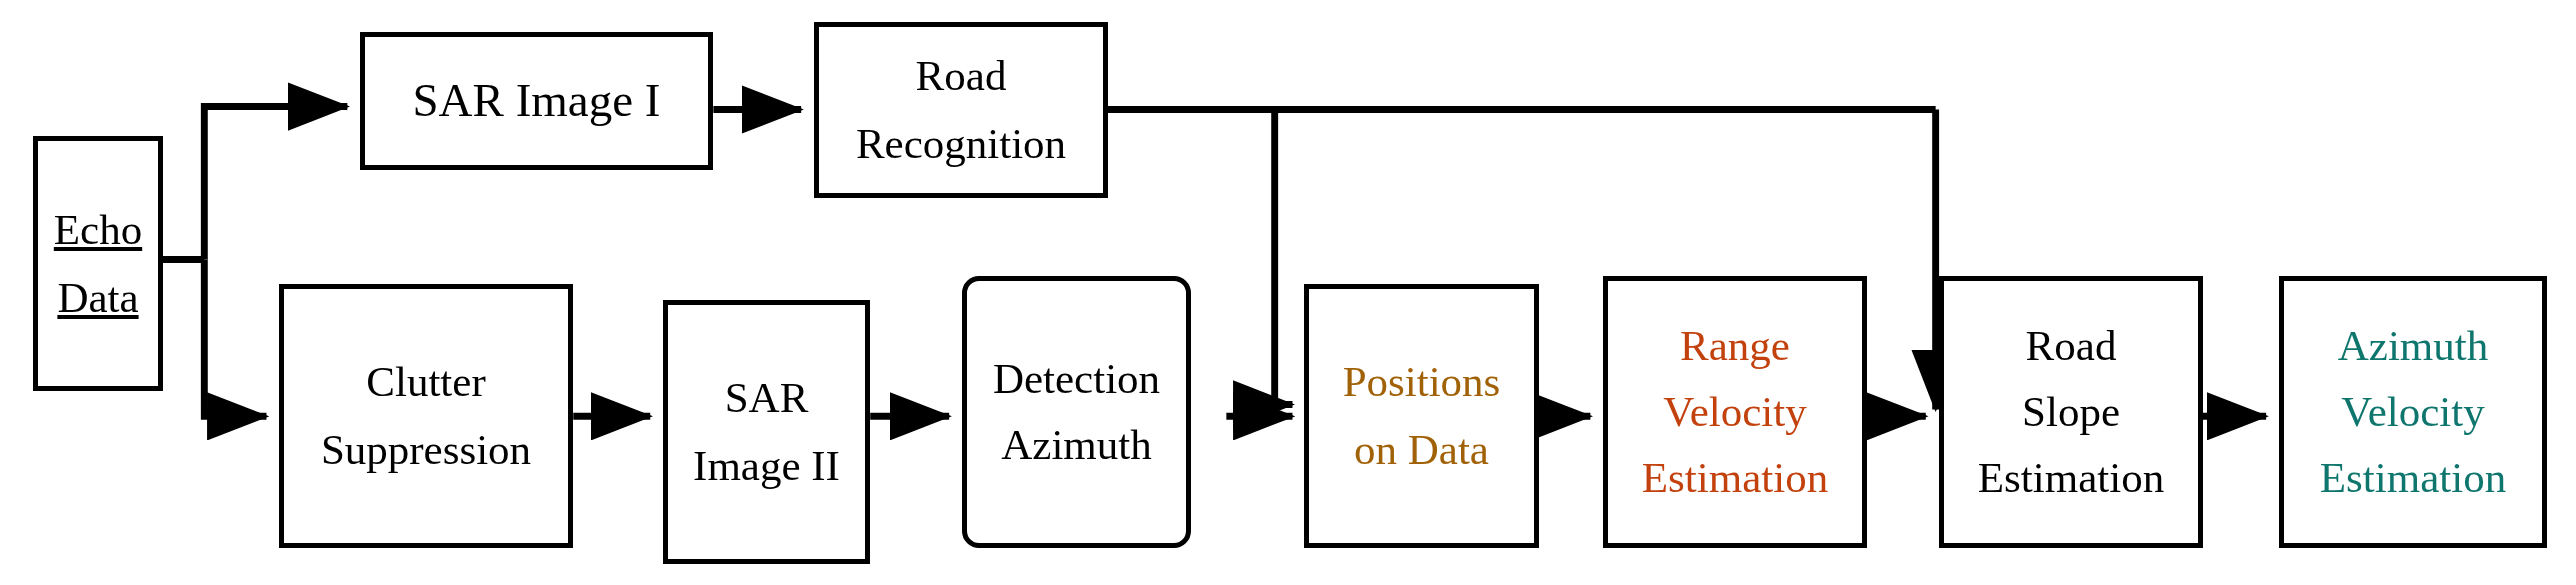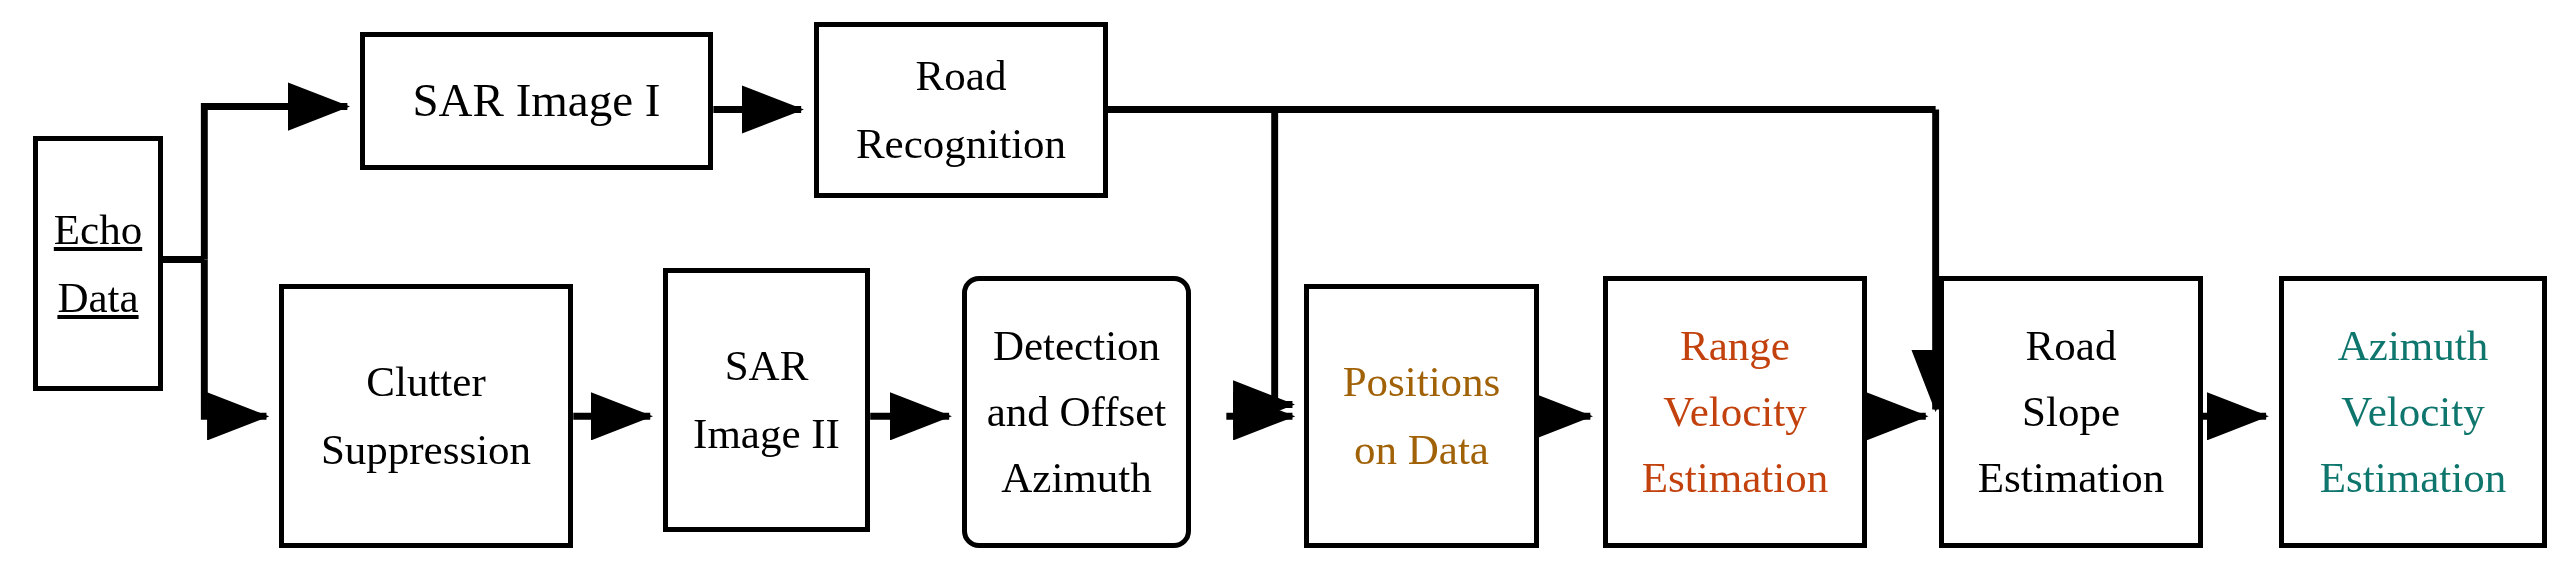--- a/index.html
+++ b/index.html
@@ -97,27 +97,26 @@
       <span class="line">SAR Image I</span>
     </div>
   <div class="node two-line" id="n-road-recognition" style="left: 814px; top: 22px; width: 294px; height: 176px; font-size: 43px; background: rgb(255, 255, 255); border-color: rgb(0, 0, 0); color: rgb(0, 0, 0);">
       <span class="line">Road</span>
       <span class="line">Recognition</span>
     </div>
   <div class="node two-line" id="n-clutter-suppression" style="left: 279px; top: 284px; width: 294px; height: 264px; font-size: 43px; background: rgb(255, 255, 255); border-color: rgb(0, 0, 0); color: rgb(0, 0, 0);">
       <span class="line">Clutter</span>
       <span class="line">Suppression</span>
     </div>
-  <div class="node two-line" id="n-sar-image-2" style="left: 663px; top: 268px; width: 207px; height: 264px; font-size: 43px; background: rgb(255, 255, 255); border-color: rgb(0, 0, 0); color: rgb(0, 0, 0);">
+  <div class="node two-line" id="n-sar-image-2" style="left: 663px; top: 300px; width: 207px; height: 264px; font-size: 43px; background: rgb(255, 255, 255); border-color: rgb(0, 0, 0); color: rgb(0, 0, 0);">
       <span class="line">SAR</span>
       <span class="line">Image II</span>
     </div>
   <div class="node three-line" id="n-detection-offset" style="left: 962px; top: 276px; width: 229px; height: 272px; font-size: 43px; background: rgb(255, 255, 255); border-color: rgb(0, 0, 0); color: rgb(0, 0, 0); border-radius: 17px;">
       <span class="line">Detection</span>
-      <span class="line">and Offset</span>
       <span class="line">Azimuth</span>
     </div>
   <div class="node two-line" id="n-positions-on-road" style="left: 1304px; top: 284px; width: 235px; height: 264px; font-size: 43px; background: rgb(255, 255, 255); border-color: rgb(0, 0, 0); color: #a16207;">
       <span class="line">Positions</span>
       <span class="line">on Data</span>
     </div>
   <div class="node three-line" id="n-range-velocity" style="left: 1603px; top: 276px; width: 264px; height: 272px; font-size: 43px; background: rgb(255, 255, 255); border-color: rgb(0, 0, 0); color: #c2410c;">
       <span class="line">Range</span>
       <span class="line">Velocity</span>
       <span class="line">Estimation</span>

